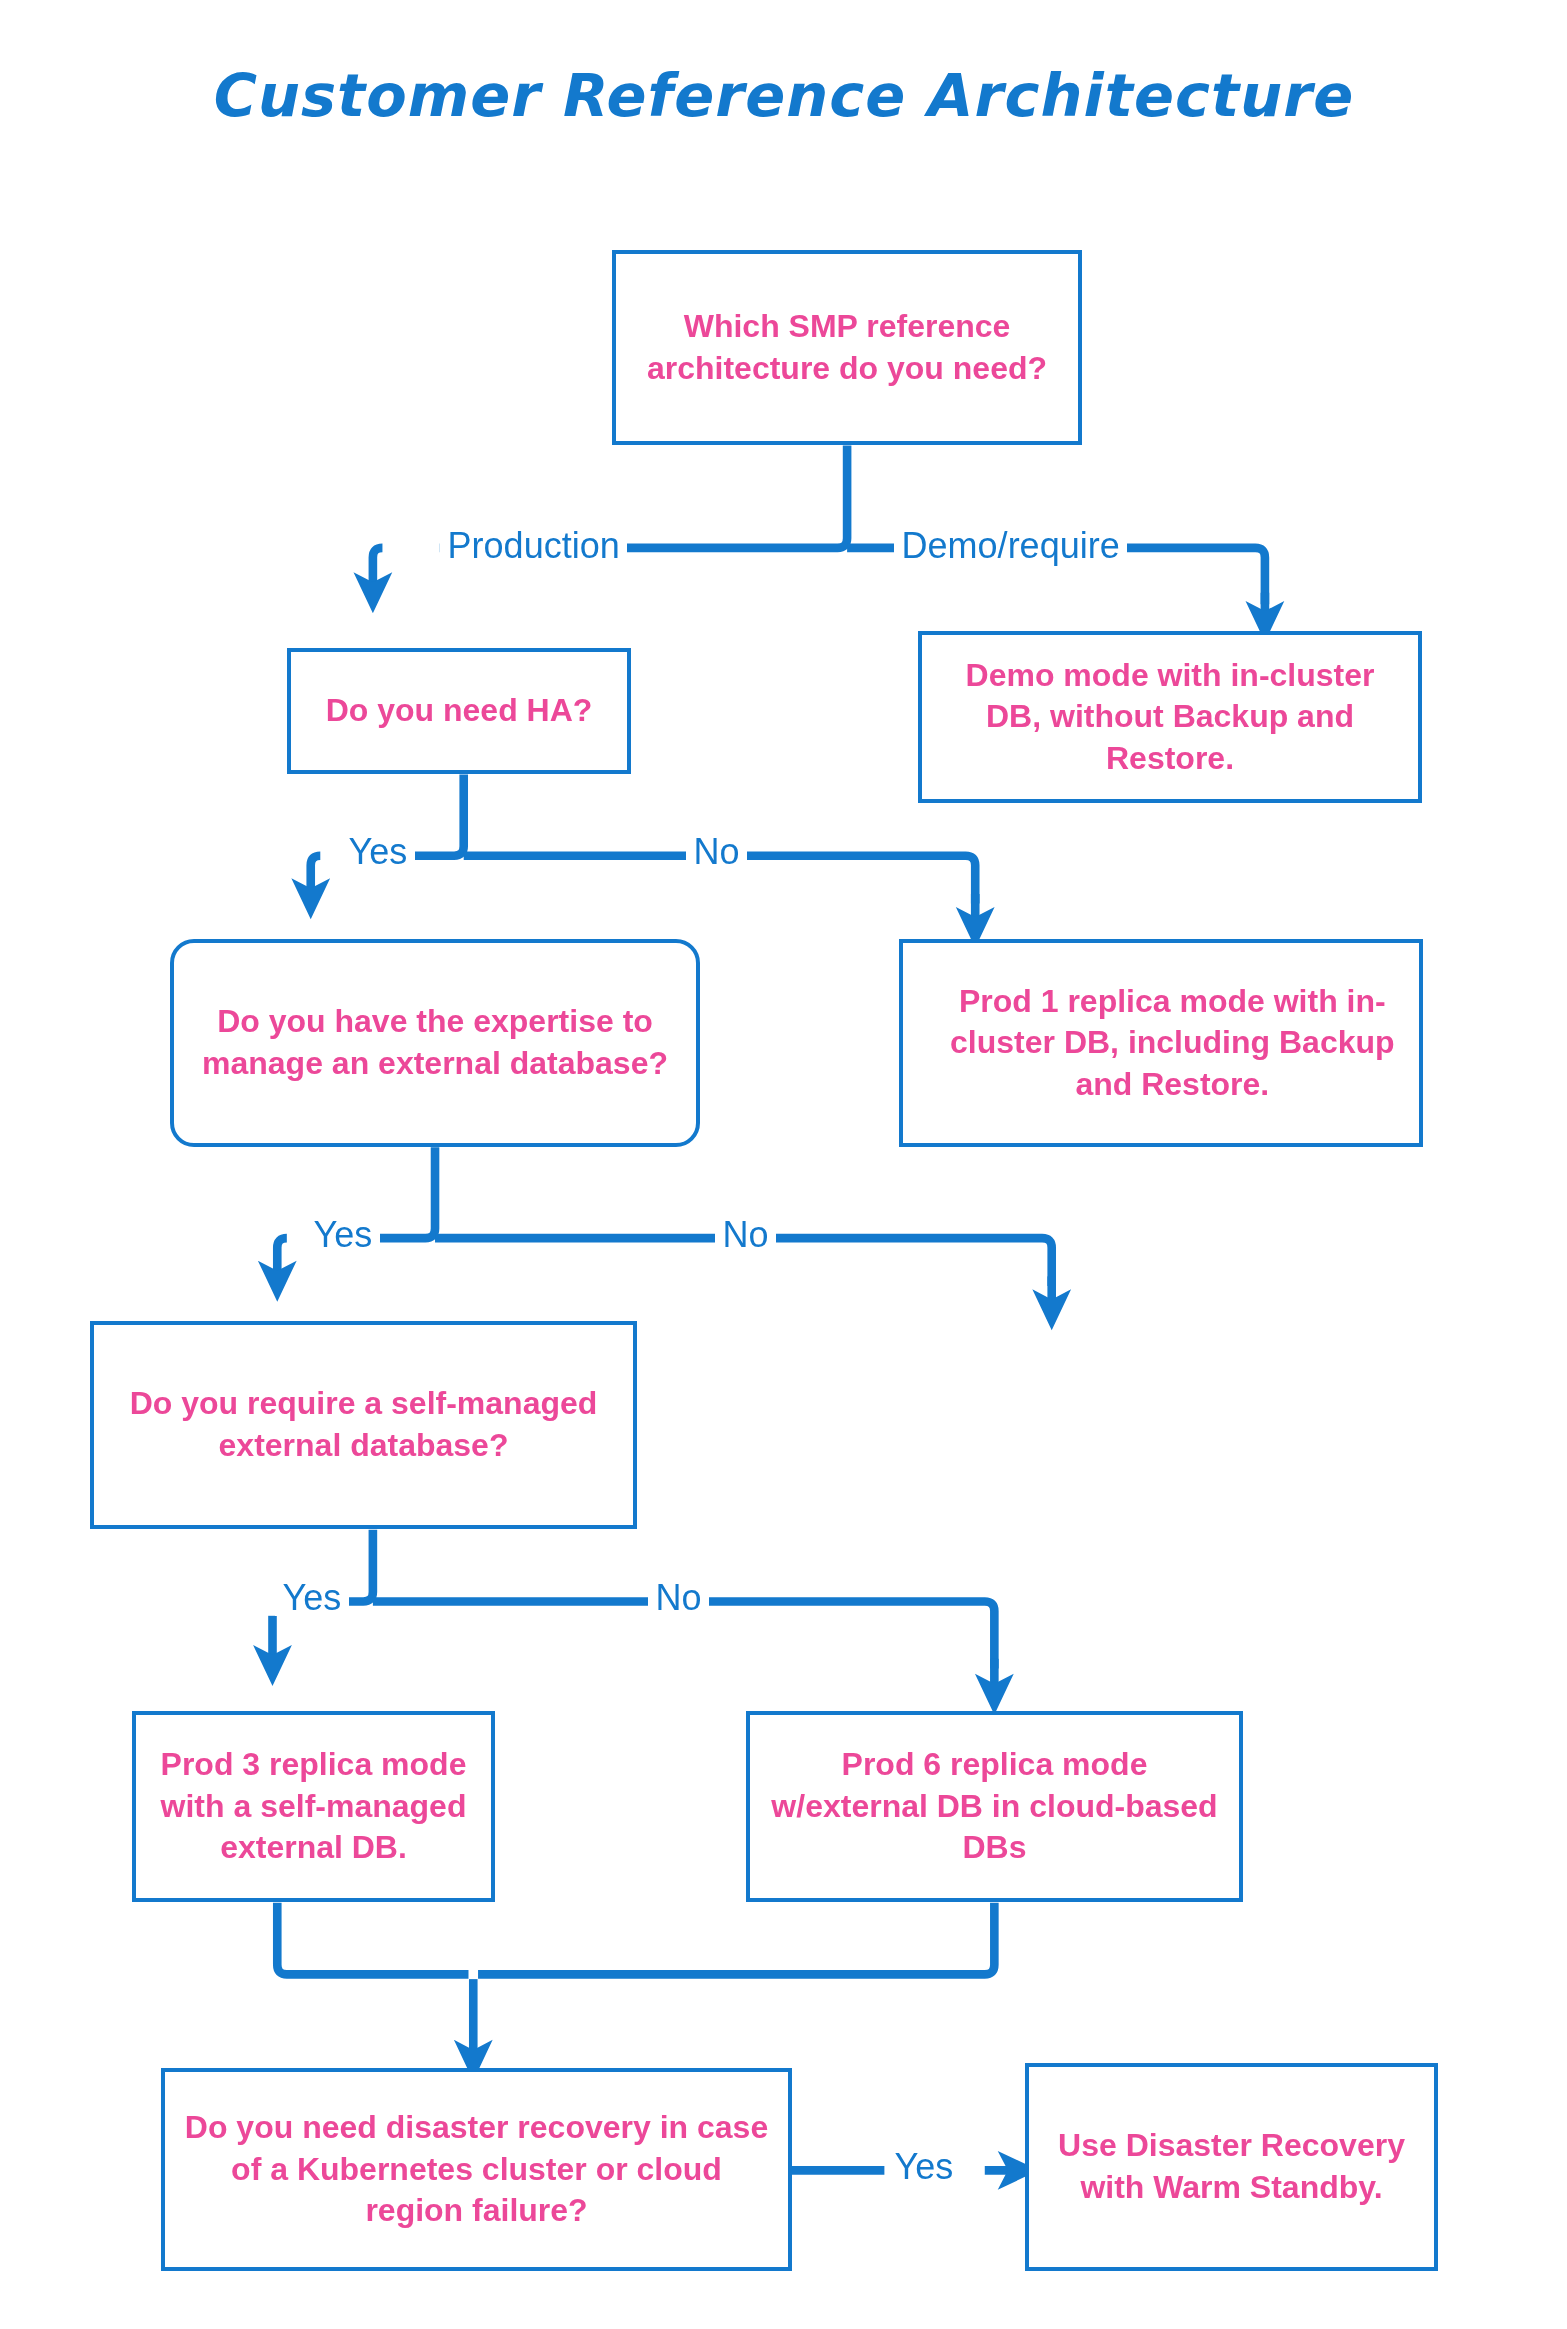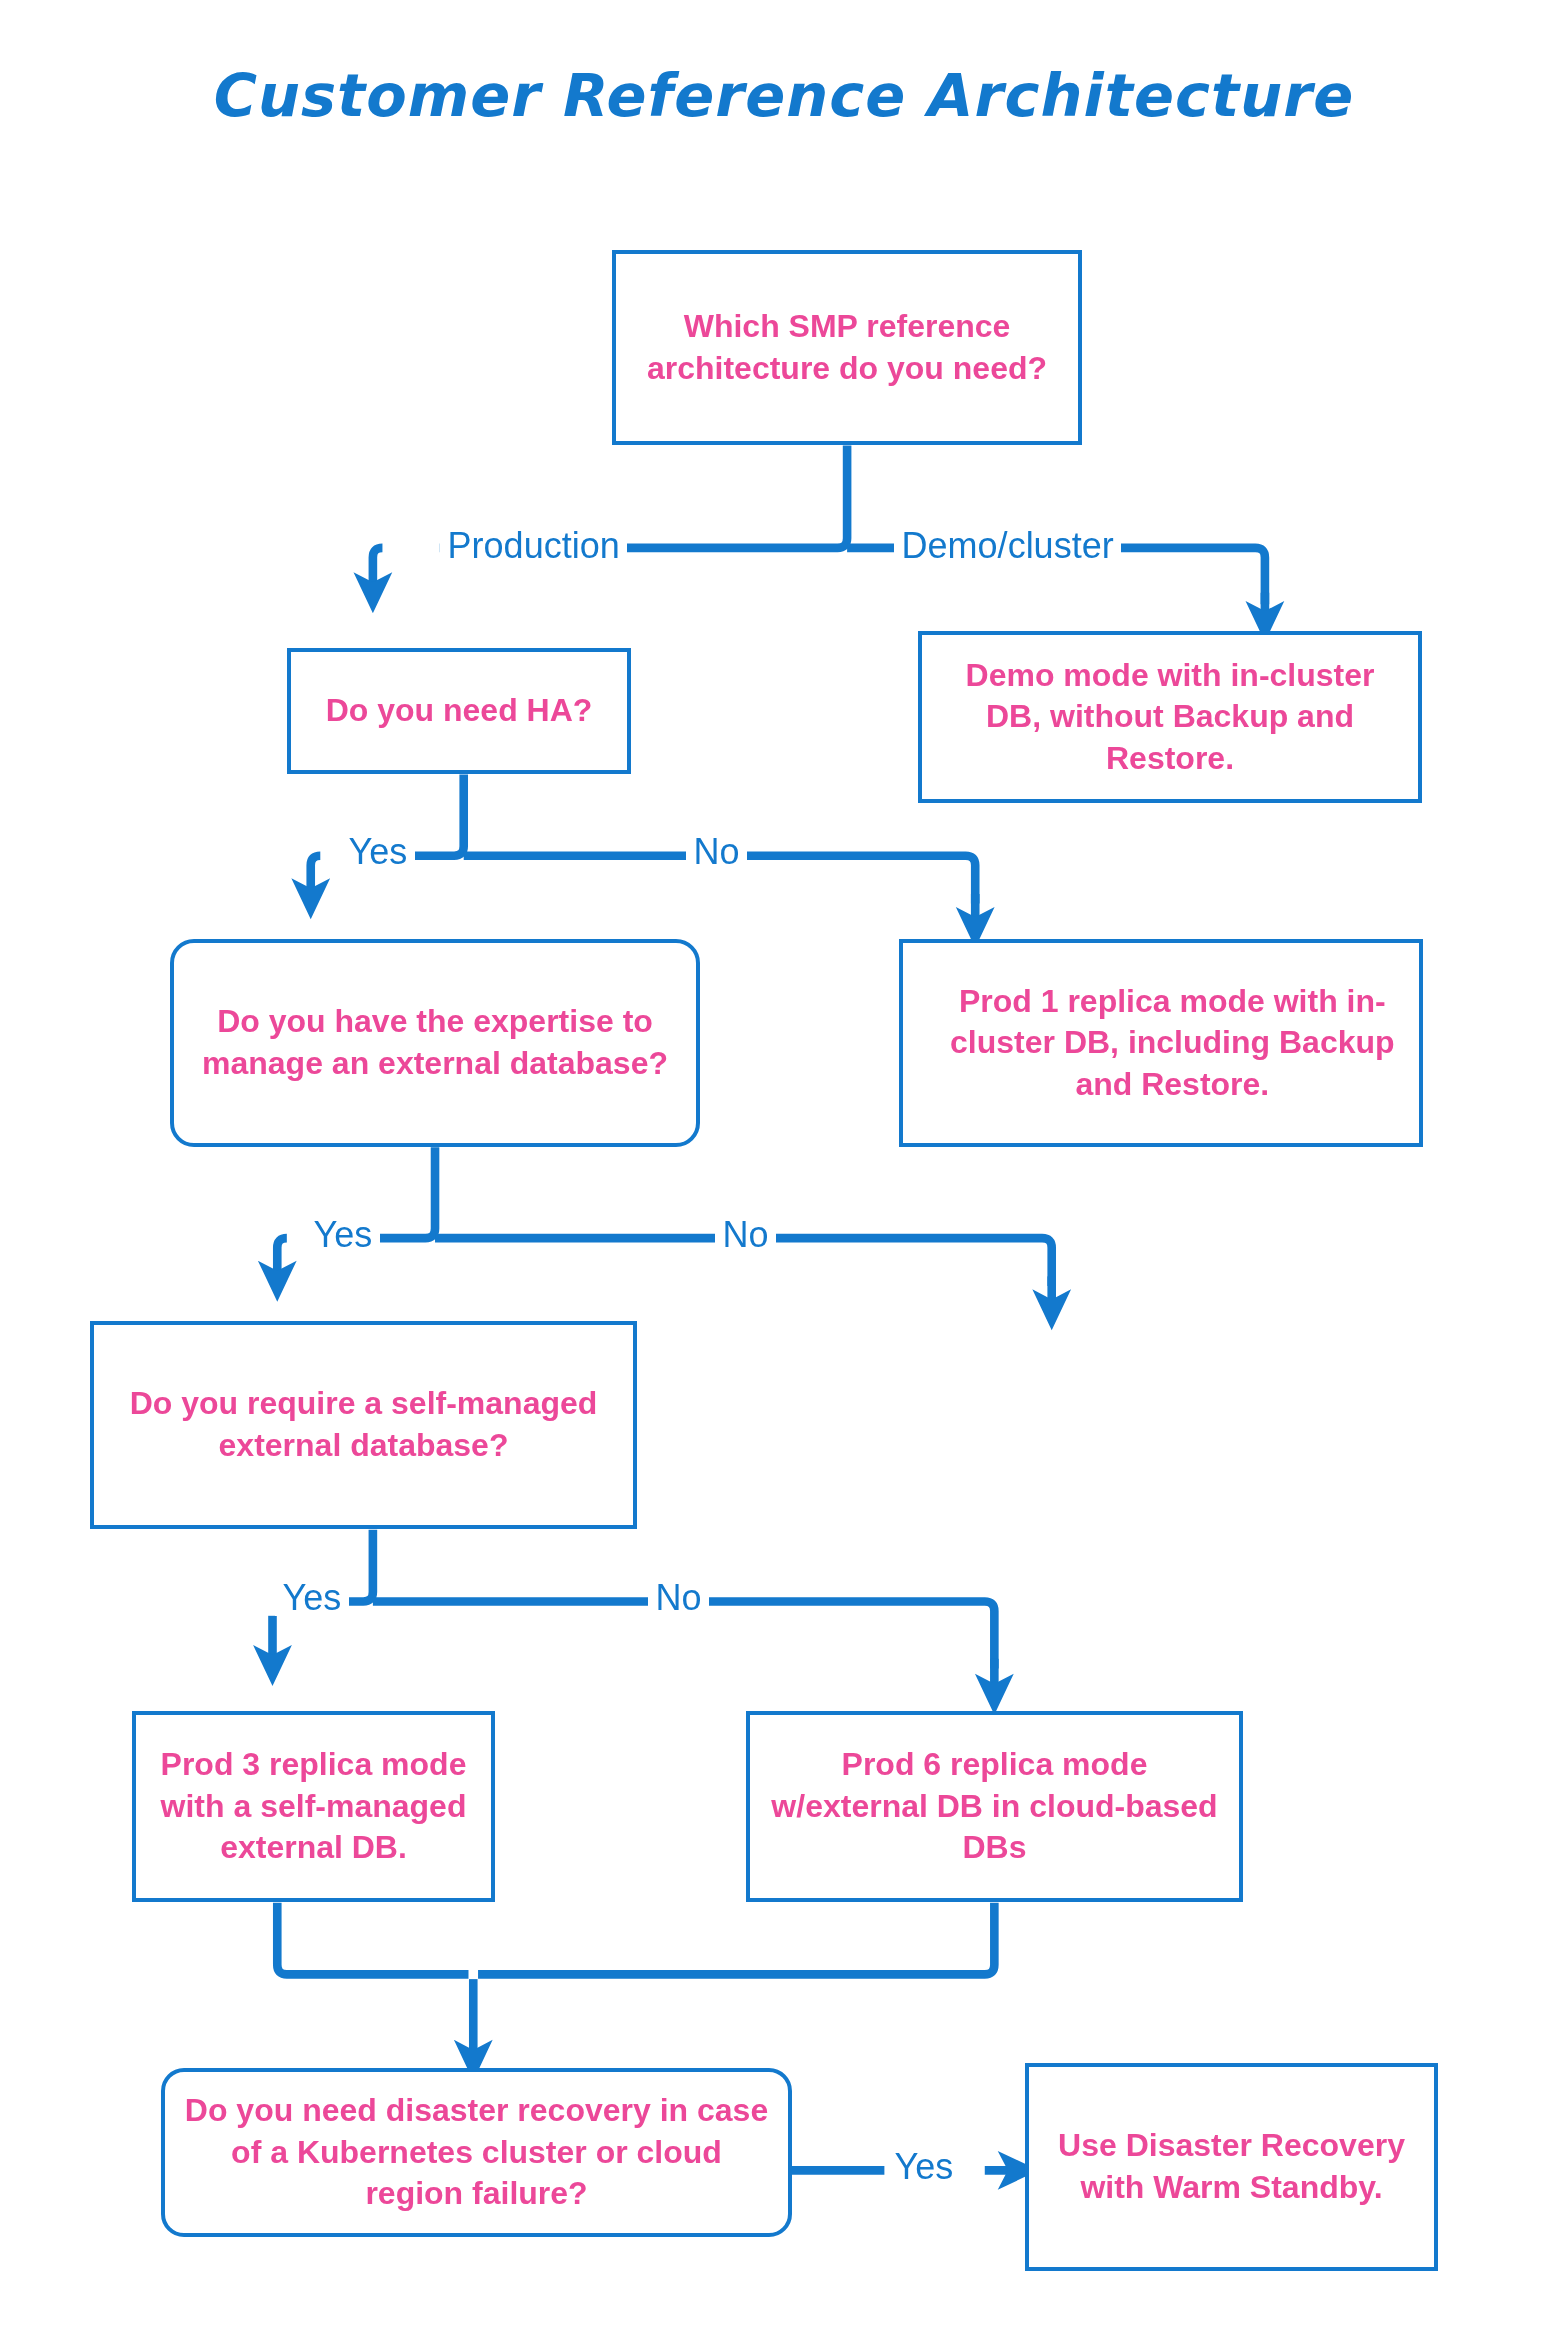--- a/index.html
+++ b/index.html
@@ -107,21 +107,21 @@
       <path d="M 828 2270 L 925 2270"></path>
       <path d="M 1030 2270 L 1065 2270" marker-end="url(#arrow)"></path>
     </g>
   </svg>
 
   <div class="node" style="left:612px; top:250px; width:470px; height:195px;">
     <span>Which SMP reference architecture do you need?</span>
   </div>
 
   <div class="edge-label" style="left:440px; top:528px;">Production</div>
-  <div class="edge-label" style="left:894px; top:528px;">Demo/cluster</div>
+  <div class="edge-label" style="left:894px; top:528px;">Demo/require</div>
 
   <div class="node" style="left:287px; top:648px; width:344px; height:126px;">
     <span>Do you need HA?</span>
   </div>
 
   <div class="node" style="left:918px; top:631px; width:504px; height:172px;">
     <span>Demo mode with in-cluster DB, without Backup and Restore.</span>
   </div>
 
   <div class="edge-label" style="left:341px; top:834px;">Yes</div>
@@ -147,21 +147,21 @@
   <div class="edge-label" style="left:648px; top:1580px;">No</div>
 
   <div class="node" style="left:132px; top:1711px; width:363px; height:191px;">
     <span>Prod 3 replica mode with a self-managed external DB.</span>
   </div>
 
   <div class="node" style="left:746px; top:1711px; width:497px; height:191px;">
     <span>Prod 6 replica mode w/external DB in cloud-based DBs</span>
   </div>
 
-  <div class="node" style="left:161px; top:2068px; width:631px; height:169px;border-radius:23px;">
+  <div class="node" style="left:161px; top:2068px; width:631px; height:203px;">
     <span>Do you need disaster recovery in case of a Kubernetes cluster or cloud region failure?</span>
   </div>
 
   <div class="edge-label" style="left:887px; top:2149px;">Yes</div>
 
   <div class="node" style="left:1025px; top:2063px; width:413px; height:208px;">
     <span>Use Disaster Recovery with Warm Standby.</span>
   </div>
 
 </div>

